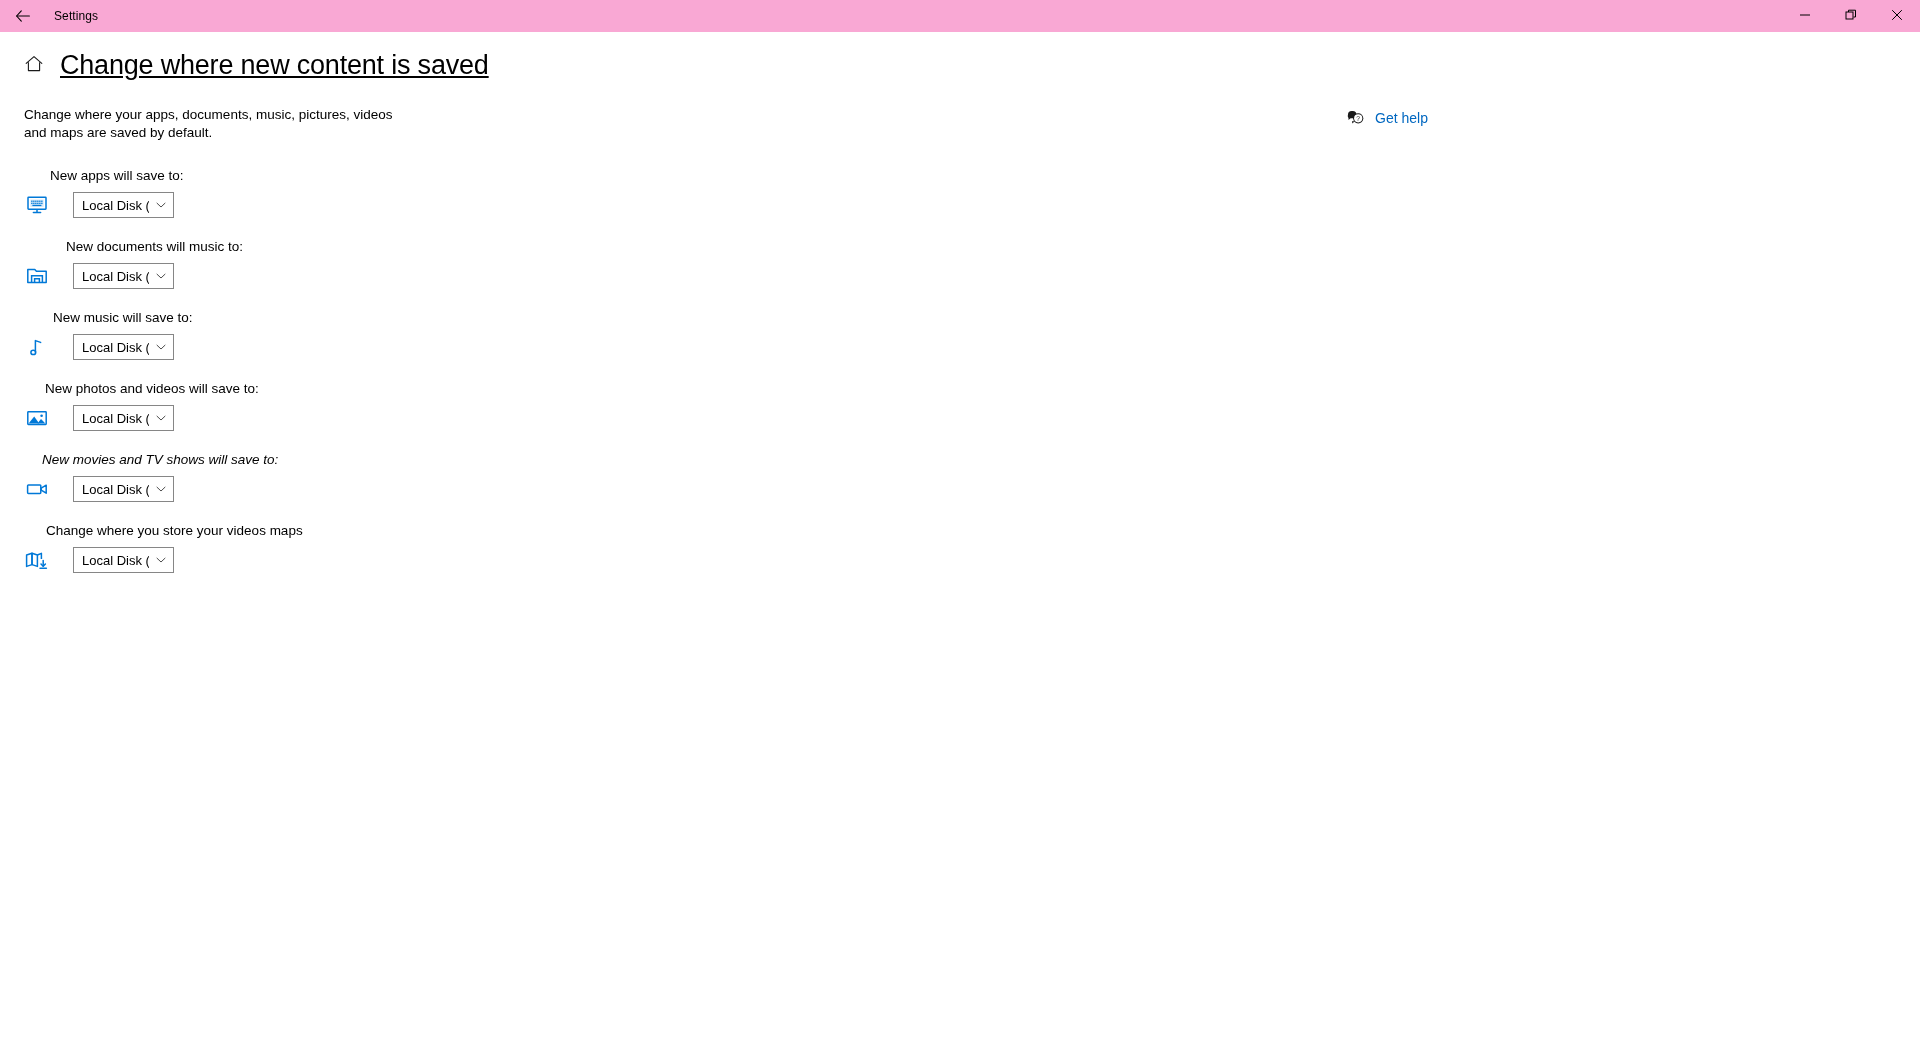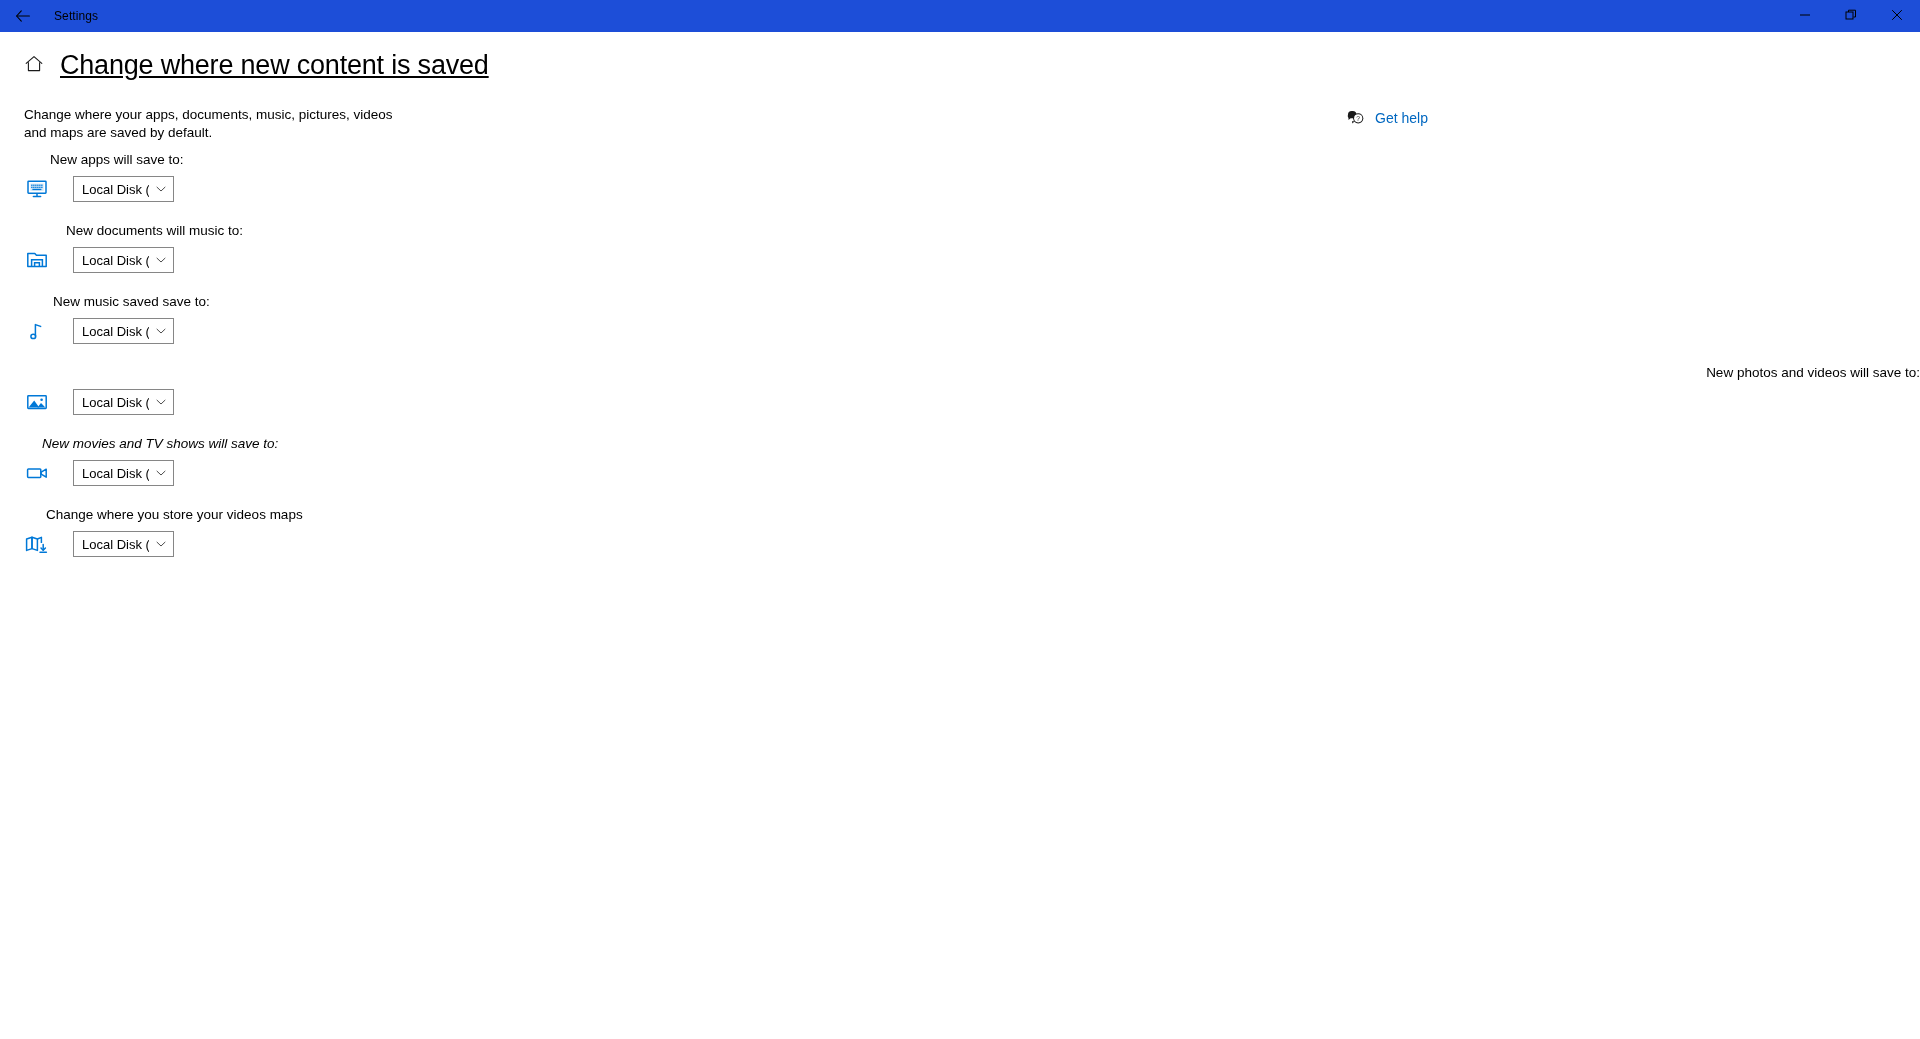--- a/index.html
+++ b/index.html
@@ -15,21 +15,21 @@
     overflow: hidden;
     position: relative;
   }
 
   
   .titlebar {
     height: 32px;
     display: flex;
     align-items: center;
     position: relative;
-    background: #1d4ed8;
+    background: #f9a8d4;
   }
   .tb-back {
     width: 46px;
     height: 32px;
     display: flex;
     align-items: center;
     justify-content: center;
     cursor: default;
   }
   .tb-back svg { display: block; }
@@ -109,21 +109,21 @@
     align-items: center;
     justify-content: center;
   }
   .gh-text {
     font-size: 14px;
     color: #0067c0;
   }
 
   
   .rows {
-    margin-top: 8px;
+    margin-top: 24px;
   }
   .row {
     position: relative;
     height: 71px;
   }
   .row-label {
     font-size: 13.5px;
     color: #000000;
     margin-left: 26px;
     line-height: 16px;
@@ -166,21 +166,21 @@
     display: flex;
     align-items: center;
     justify-content: center;
     flex: 0 0 24px;
   }
 
   
   .row.apps      .row-label { margin-left: 26px; }
   .row.docs      .row-label { margin-left: 42px; }
   .row.music     .row-label { margin-left: 29px; }
-  .row.photos    .row-label { margin-left: 21px; text-align: right; }
+  .row.photos    .row-label { margin-left: 21px; }
   .row.movies    .row-label { margin-left: 18px; font-style: italic; }
   .row.maps      .row-label { margin-left: 22px; }
 
   .row.apps      .row-ctl { padding-left: 0px; }
   .row.docs      .row-ctl { padding-left: 0px; }
   .row.music     .row-ctl { padding-left: 0px; }
   .row.photos    .row-ctl { padding-left: 0px; }
   .row.movies    .row-ctl { padding-left: 0px; }
   .row.maps      .row-ctl { padding-left: 0px; }
 
@@ -311,21 +311,21 @@
           <span class="combo-arrow">
             <svg width="12" height="12" viewBox="0 0 12 12">
               <path d="M2 4.2 L6 8 L10 4.2" fill="none" stroke="#4d4d4d" stroke-width="1" stroke-linecap="round" stroke-linejoin="round"></path>
             </svg>
           </span>
         </div>
       </div>
     </div>
 
     <div class="row music">
-      <div class="row-label">New music saved save to:</div>
+      <div class="row-label">New music will save to:</div>
       <div class="row-ctl">
         <div class="row-icon">
           <svg width="22" height="20" viewBox="0 0 22 20">
             <path d="M9.4 15.2 V3.6 L14.6 5.4" fill="none" stroke="#0078d7" stroke-width="1.5" stroke-linecap="round" stroke-linejoin="round"></path>
             <ellipse cx="7.3" cy="15.4" rx="2.4" ry="2.1" fill="none" stroke="#0078d7" stroke-width="1.5"></ellipse>
           </svg>
         </div>
         <div class="combo">
           <span class="combo-value">Local Disk (C:)</span>
           <span class="combo-arrow">

